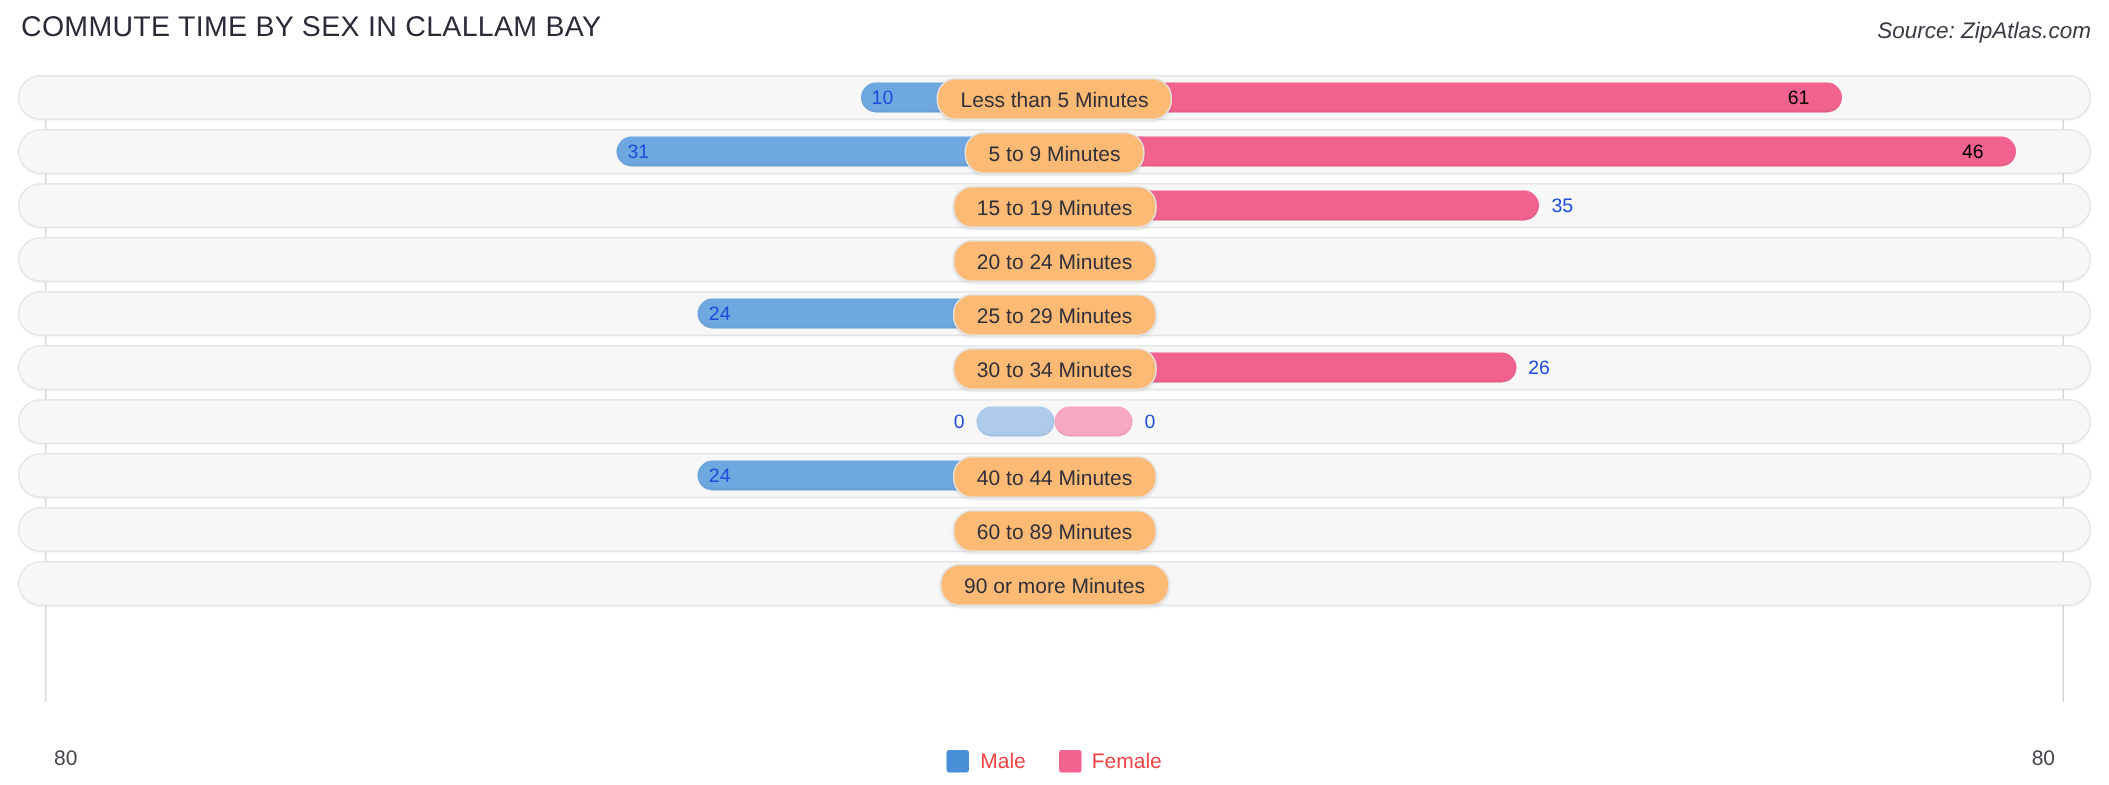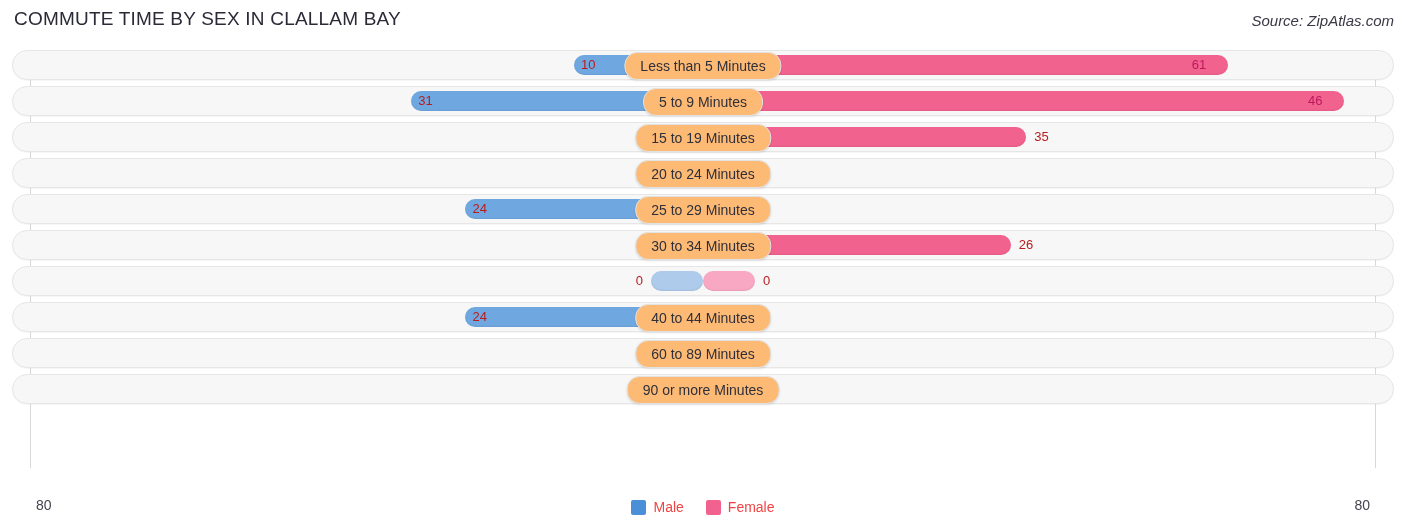--- a/index.html
+++ b/index.html
@@ -67,22 +67,22 @@
     background:#f2628f;
     box-shadow:inset 0 -1px 2px rgba(0,0,0,.07);
   }
   .bar-female.zero{background:#f9a8c3;}
 
   
   .val{
     position:absolute;top:4px;height:20px;line-height:20px;
     font-size:13px;white-space:nowrap;
   }
-  .val-out{color:#b91c1c;}
-  .val-in{color:#be185d;}
+  .val-out{color:#1d4ed8;}
+  .val-in{color:#000000;}
 
   
   .cat-pill{
     position:absolute;left:50%;top:1px;
     transform:translateX(-50%);
     height:26px;line-height:26px;
     padding:0 15px;
     background:#fdba74;
     border:1px solid #e2e2e2;
     border-radius:13px;

